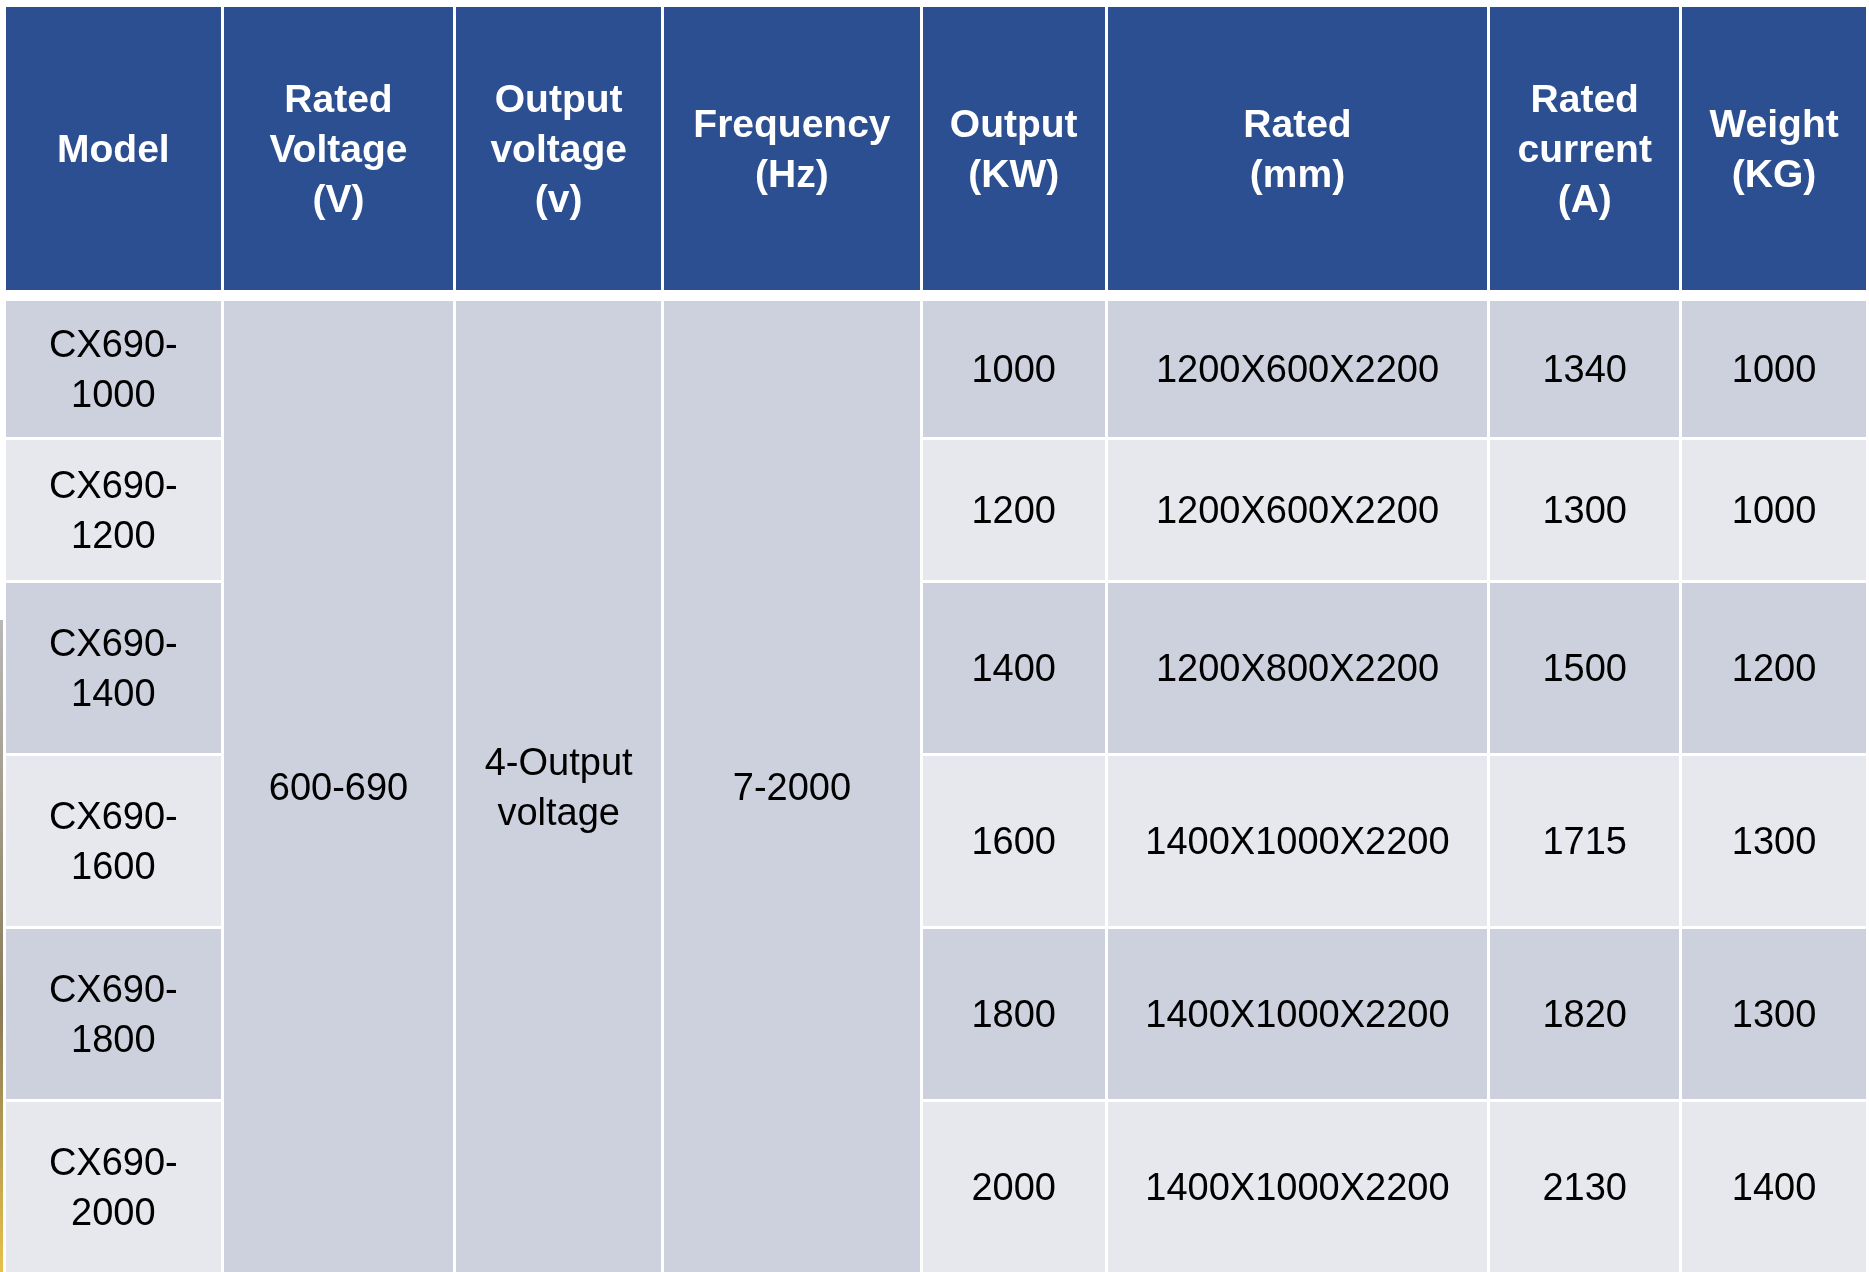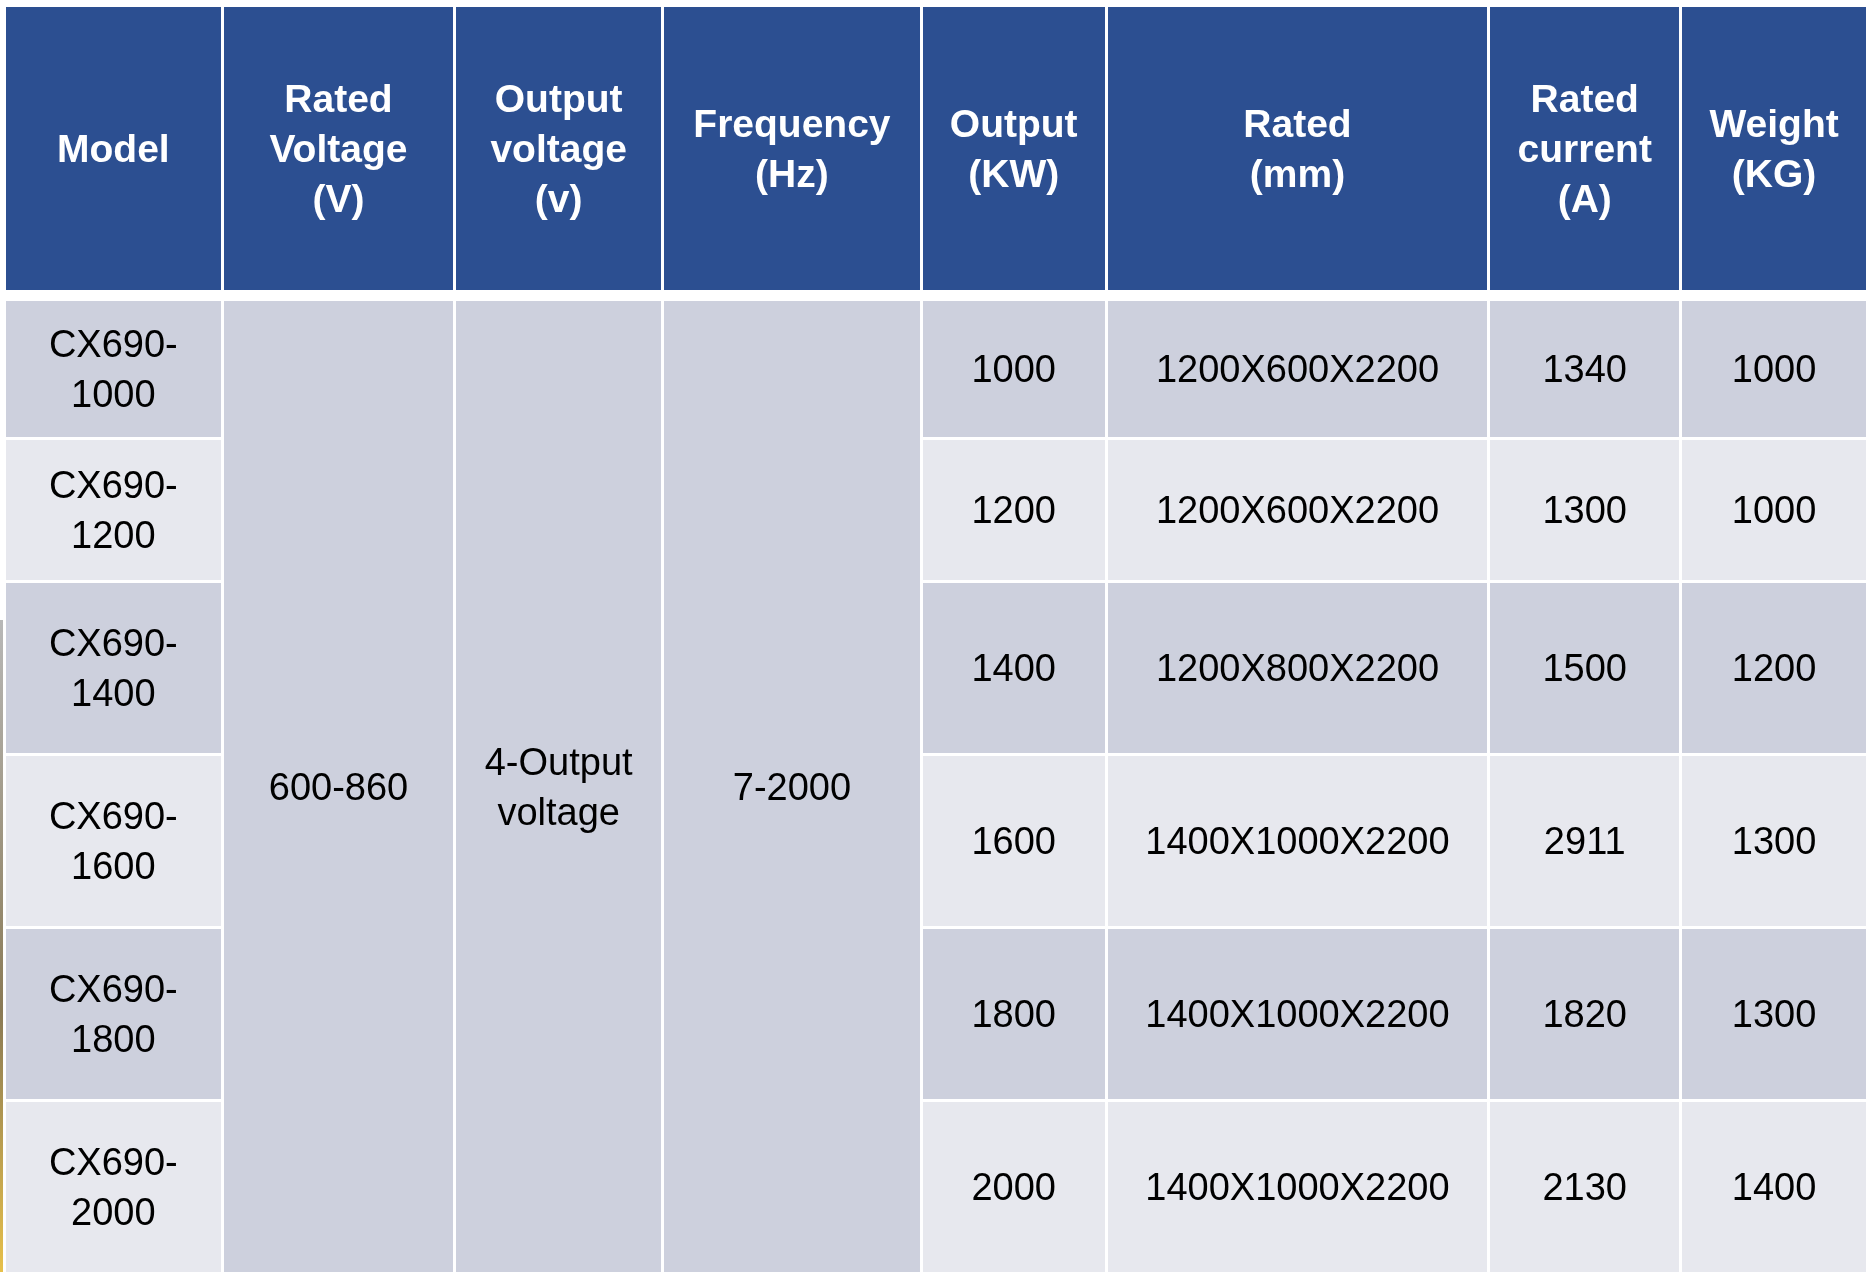--- a/index.html
+++ b/index.html
@@ -57,21 +57,21 @@
 (KG)</th>
     </tr>
   </thead>
   <tbody>
     <tr class="gap">
         <td colspan="8"></td>
       </tr>
     <tr style="height:136px">
       <td class="dark">CX690-
 1000</td>
-      <td class="merged" rowspan="6">600-860</td>
+      <td class="merged" rowspan="6">600-690</td>
       <td class="merged" rowspan="6">4-Output
 voltage</td>
       <td class="merged" rowspan="6">7-2000</td>
       <td class="dark">1000</td>
       <td class="dark">1200X600X2200</td>
       <td class="dark">1340</td>
       <td class="dark">1000</td>
     </tr>
     <tr style="height:140px">
       <td class="light">CX690-
@@ -87,21 +87,21 @@
       <td class="dark">1400</td>
       <td class="dark">1200X800X2200</td>
       <td class="dark">1500</td>
       <td class="dark">1200</td>
     </tr>
     <tr style="height:170px">
       <td class="light">CX690-
 1600</td>
       <td class="light">1600</td>
       <td class="light">1400X1000X2200</td>
-      <td class="light">2911</td>
+      <td class="light">1715</td>
       <td class="light">1300</td>
     </tr>
     <tr style="height:170px">
       <td class="dark">CX690-
 1800</td>
       <td class="dark">1800</td>
       <td class="dark">1400X1000X2200</td>
       <td class="dark">1820</td>
       <td class="dark">1300</td>
     </tr>

